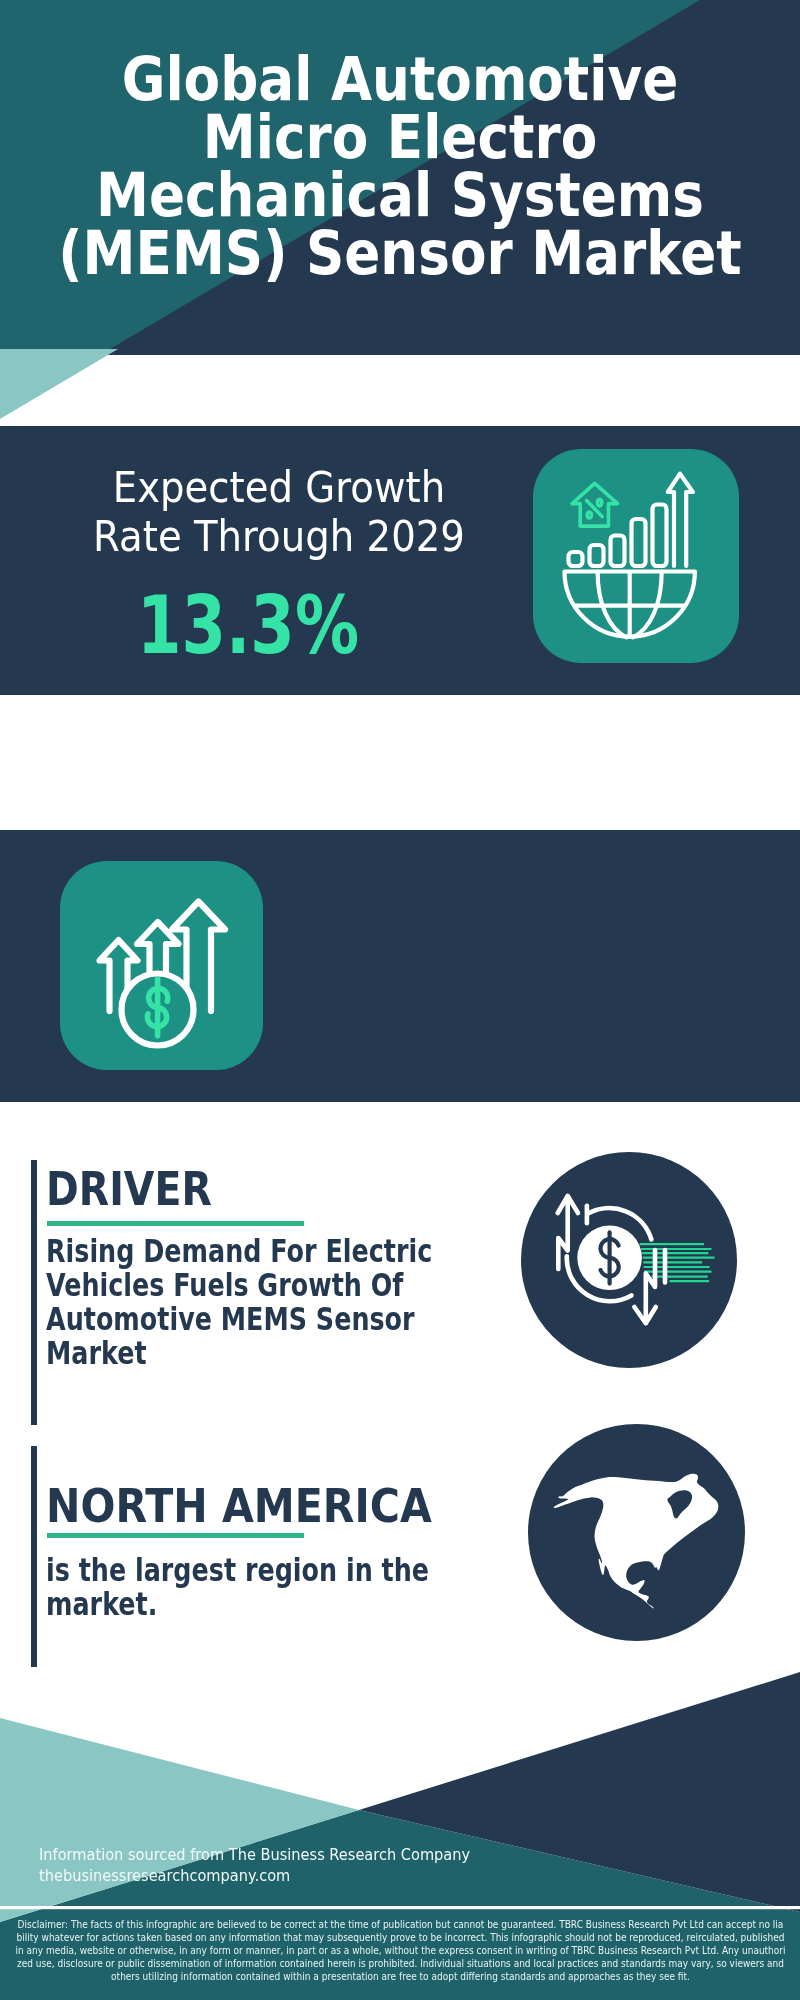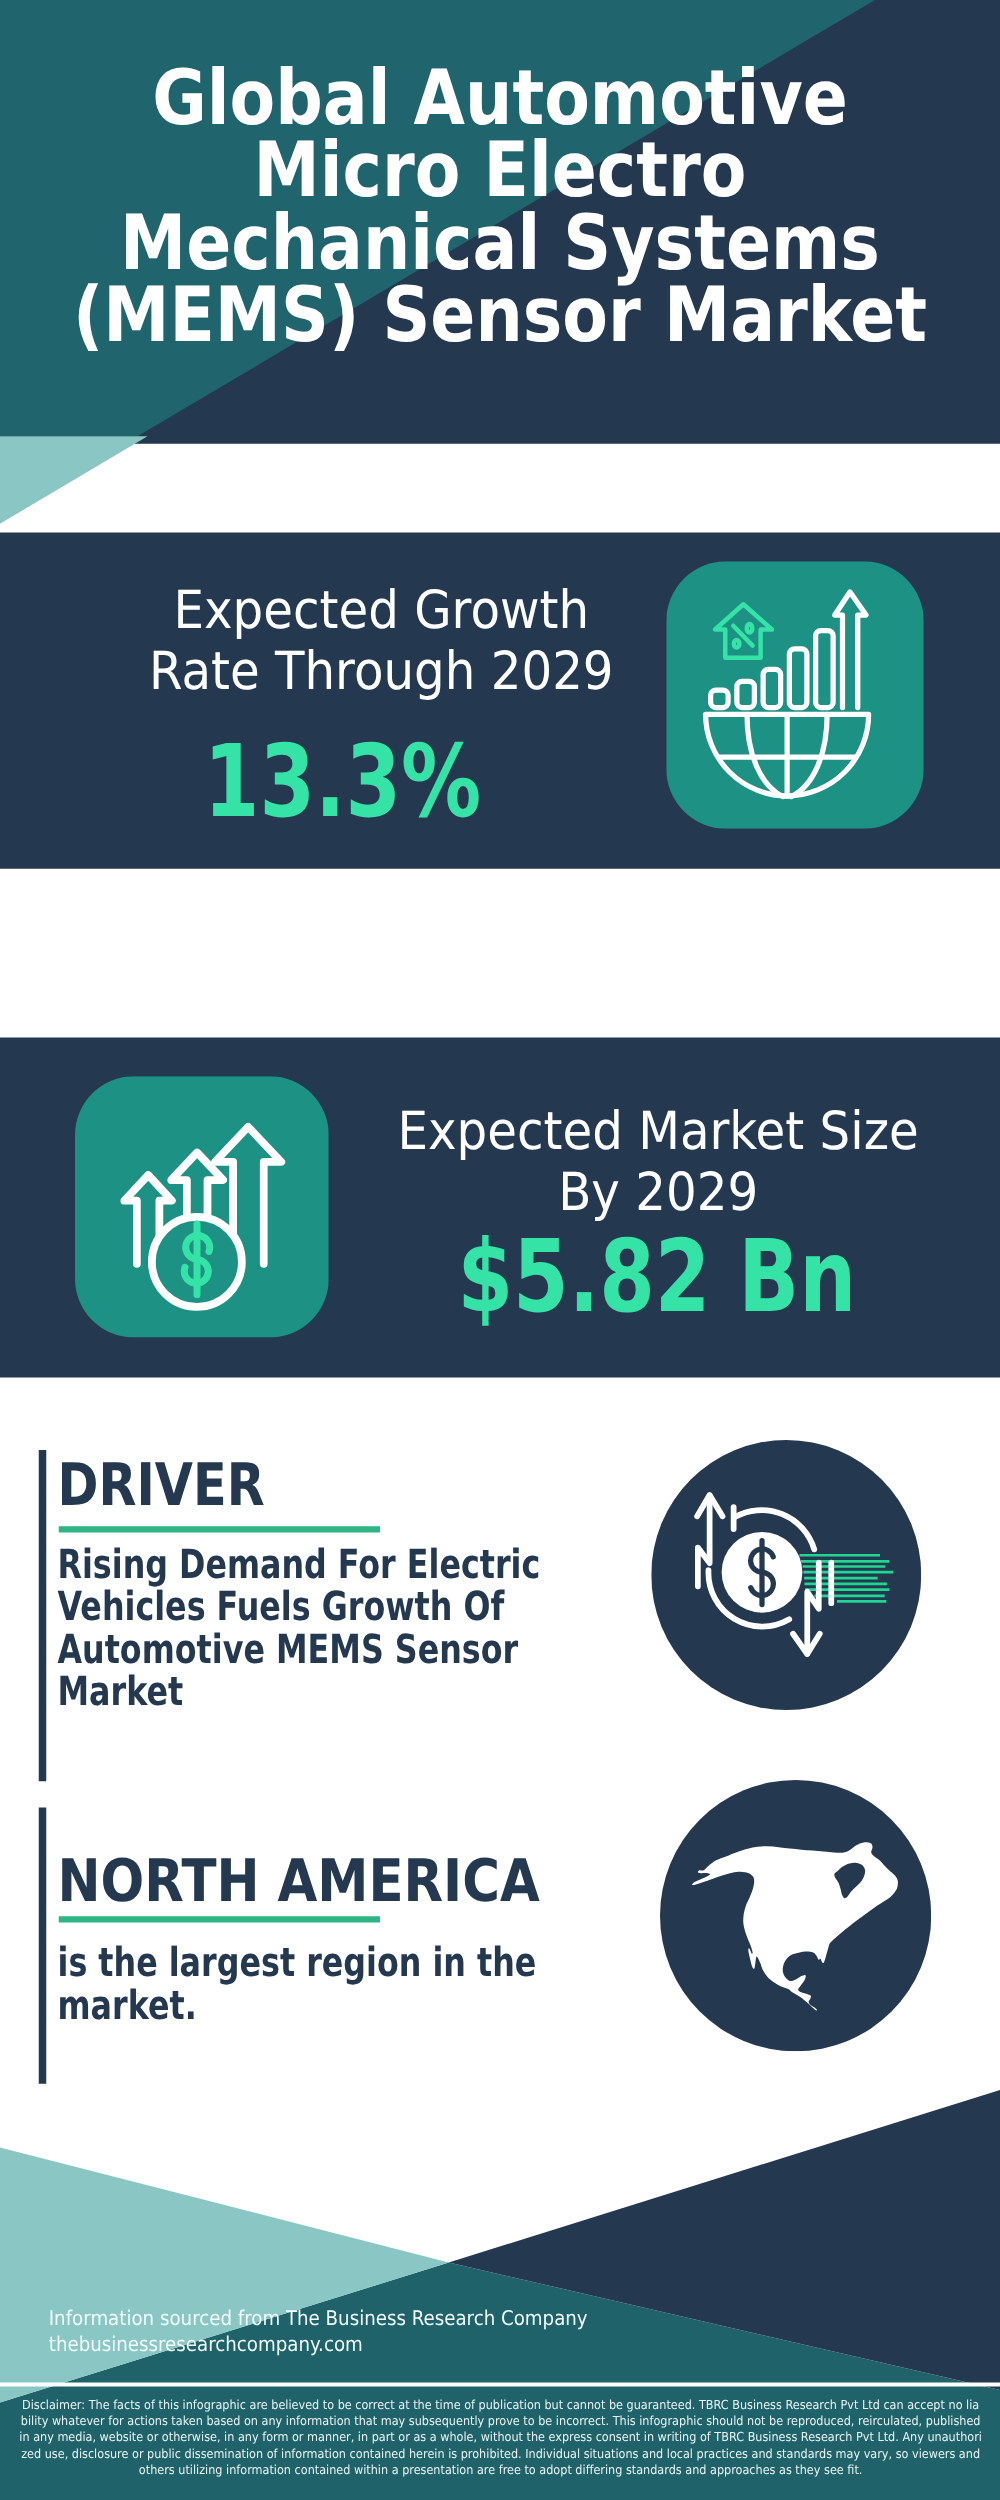--- a/index.html
+++ b/index.html
@@ -47,35 +47,28 @@
     <rect x="0" y="1906" width="800" height="3.2" fill="#ffffff"></rect>
   </svg>
 
   <div class="title">
     <div>Global Automotive</div>
     <div>Micro Electro</div>
     <div>Mechanical Systems</div>
     <div>(MEMS) Sensor Market</div>
   </div>
 
-  <div class="abs" style="left:0px;top:463px;width:558px;margin-left:26px;">
+  <div class="abs" style="left:0px;top:463px;width:558px;">
     <div class="stat-label">
       <div>Expected Growth</div>
       <div>Rate Through 2029</div>
     </div>
     <div class="stat-value" style="margin-top:25px;margin-left:-62px;">13.3%</div>
   </div>
 
-  <div class="abs" style="left:253px;top:880px;width:547px;">
-    <div class="stat-label">
-      <div>Expected Market Size</div>
-      <div>By 2029</div>
-    </div>
-    <div class="stat-value" style="margin-top:4px;margin-left:-2px;">$5.82 Bn</div>
-  </div>
 
   <svg class="abs" style="left:533px;top:449px;" width="206" height="214" viewBox="0 0 206 214">
     <rect x="0" y="0" width="206" height="214" rx="48" ry="48" fill="#1d9183"></rect>
     <g fill="none" stroke="#ffffff" stroke-width="4.2" stroke-linejoin="round" stroke-linecap="round">
 
       <path d="M31.5 122.5 A65.2 65.2 0 0 0 161.9 122.5 Z"></path>
       <path d="M96.7 124 L96.7 188"></path>
       <path d="M41.9 156.6 L151.3 156.6"></path>
       <path d="M64.6 122.5 C 64.6 155 76 180 93.5 188.3"></path>
       <path d="M128.7 122.5 C 128.7 155 117.4 180 99.9 188.3"></path>

